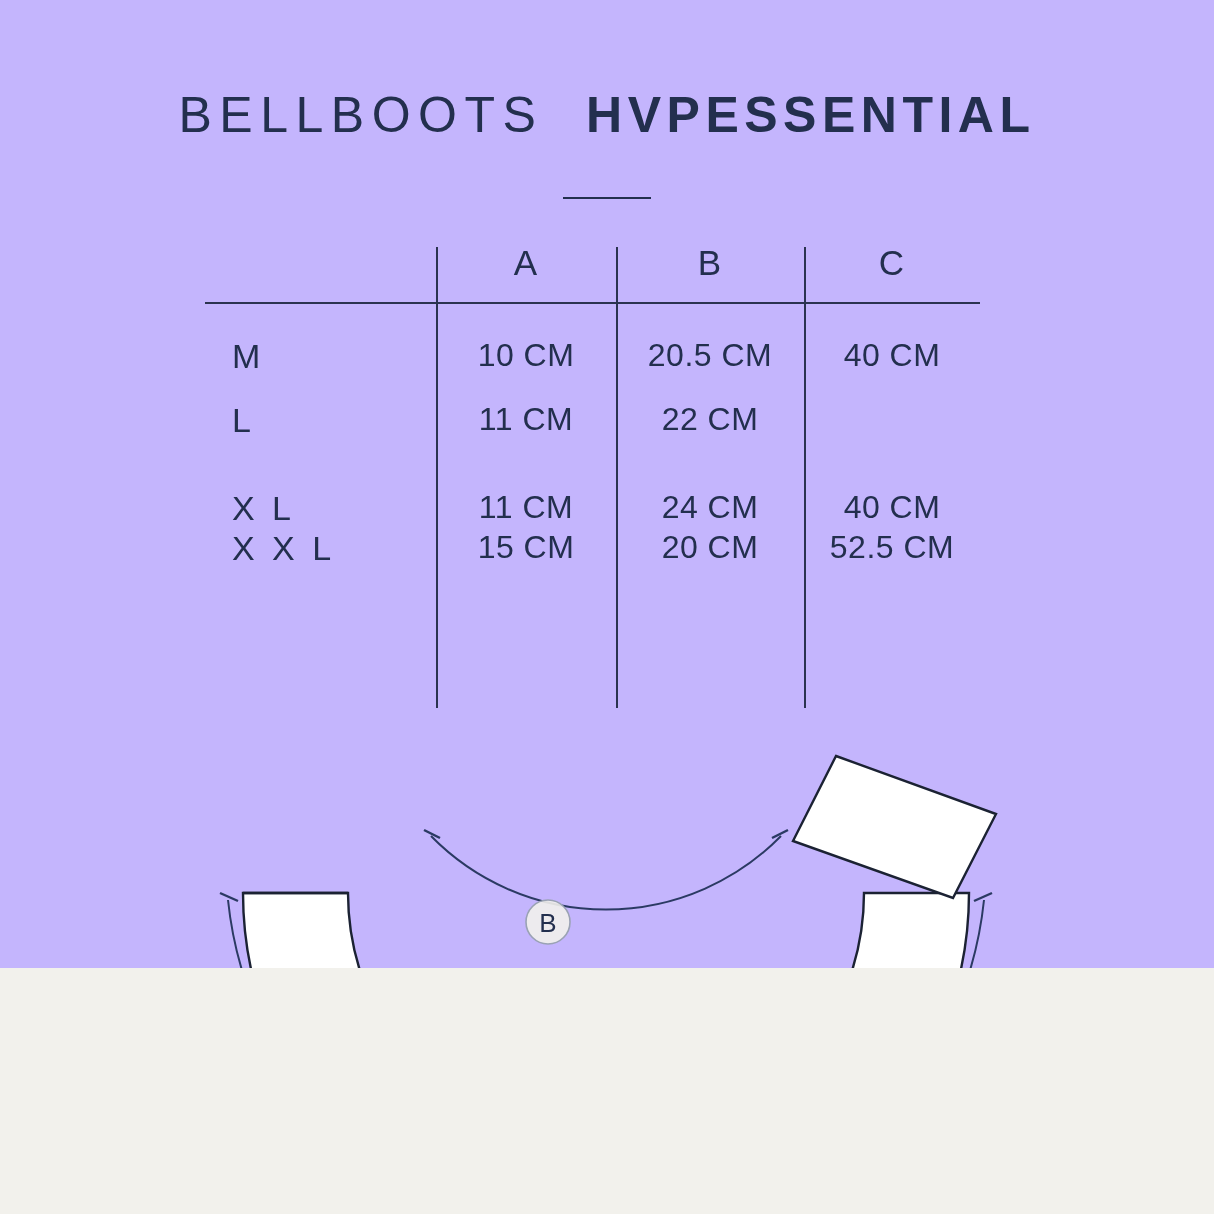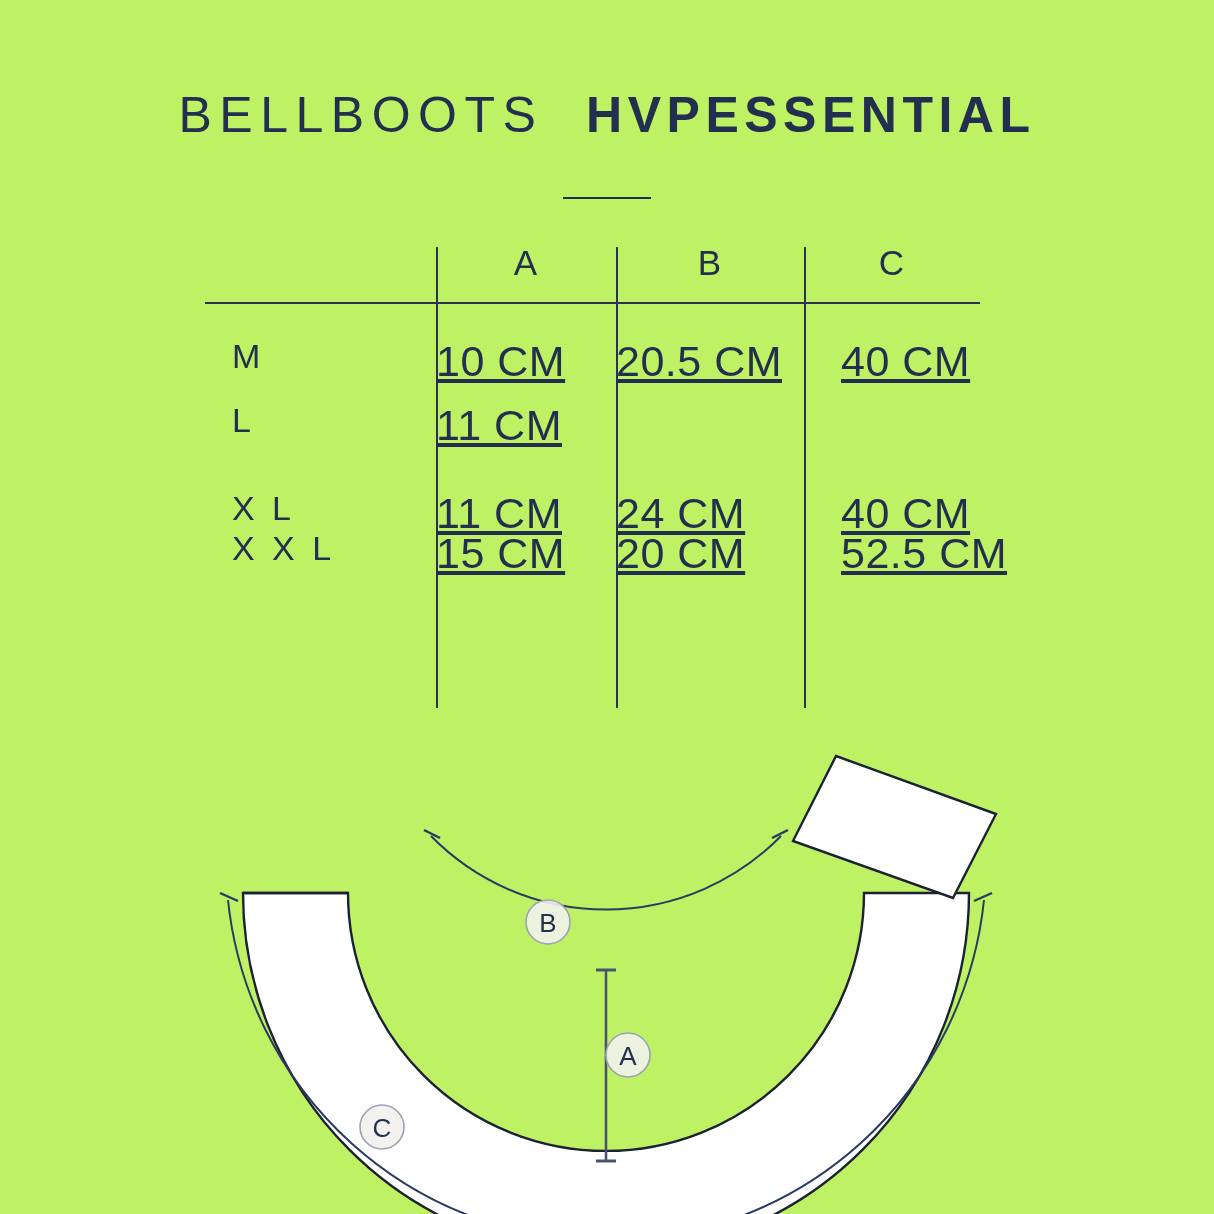--- a/index.html
+++ b/index.html
@@ -6,22 +6,22 @@
     margin: 0;
     padding: 0;
     background: #f2f1ec;
   }
   body {
     font-family: "Liberation Sans", sans-serif;
   }
   #page {
     position: relative;
     width: 1214px;
-    height: 1214px;
-    background: #bef264;
+    height: 968px;
+    background: #c4b5fd;
     overflow: hidden;
   }
 
   
   .title-wrap {
     position: absolute;
     left: 0;
     top: 86px;
     width: 1214px;
     text-align: center;
@@ -94,27 +94,27 @@
   .hdr.c { left: 804px; top: 243px; width: 176px; }
 
   .size-label {
     left: 232px;
     font-size: 34px;
     letter-spacing: 4px;
     text-align: left;
     width: 200px;
   }
   .val {
-    font-size: 43px;
+    font-size: 32px;
     letter-spacing: 0.5px;
-    text-decoration: underline;
+    text-align: center;
   }
   .val.a { left: 436px; width: 180px; }
   .val.b { left: 616px; width: 188px; }
-  .val.c { left: 841px; width: 176px; }
+  .val.c { left: 804px; width: 176px; }
 
   .r0 { top: 337px; }
   .r1 { top: 401px; }
   .r2 { top: 465px; margin-top: 24px; }
   .r3 { top: 529px; }
 
   
   .diagram {
     position: absolute;
     left: 0;
@@ -152,20 +152,21 @@
     <div class="cell hdr b">B</div>
     <div class="cell hdr c">C</div>
 
     <div class="cell size-label r0">M</div>
     <div class="cell val a r0">10 CM</div>
     <div class="cell val b r0">20.5 CM</div>
     <div class="cell val c r0">40 CM</div>
 
     <div class="cell size-label r1">L</div>
     <div class="cell val a r1">11 CM</div>
+    <div class="cell val b r1">22 CM</div>
 
     <div class="cell size-label r2">X L</div>
     <div class="cell val a r2">11 CM</div>
     <div class="cell val b r2">24 CM</div>
     <div class="cell val c r2">40 CM</div>
 
     <div class="cell size-label r3">X X L</div>
     <div class="cell val a r3">15 CM</div>
     <div class="cell val b r3">20 CM</div>
     <div class="cell val c r3">52.5 CM</div>

